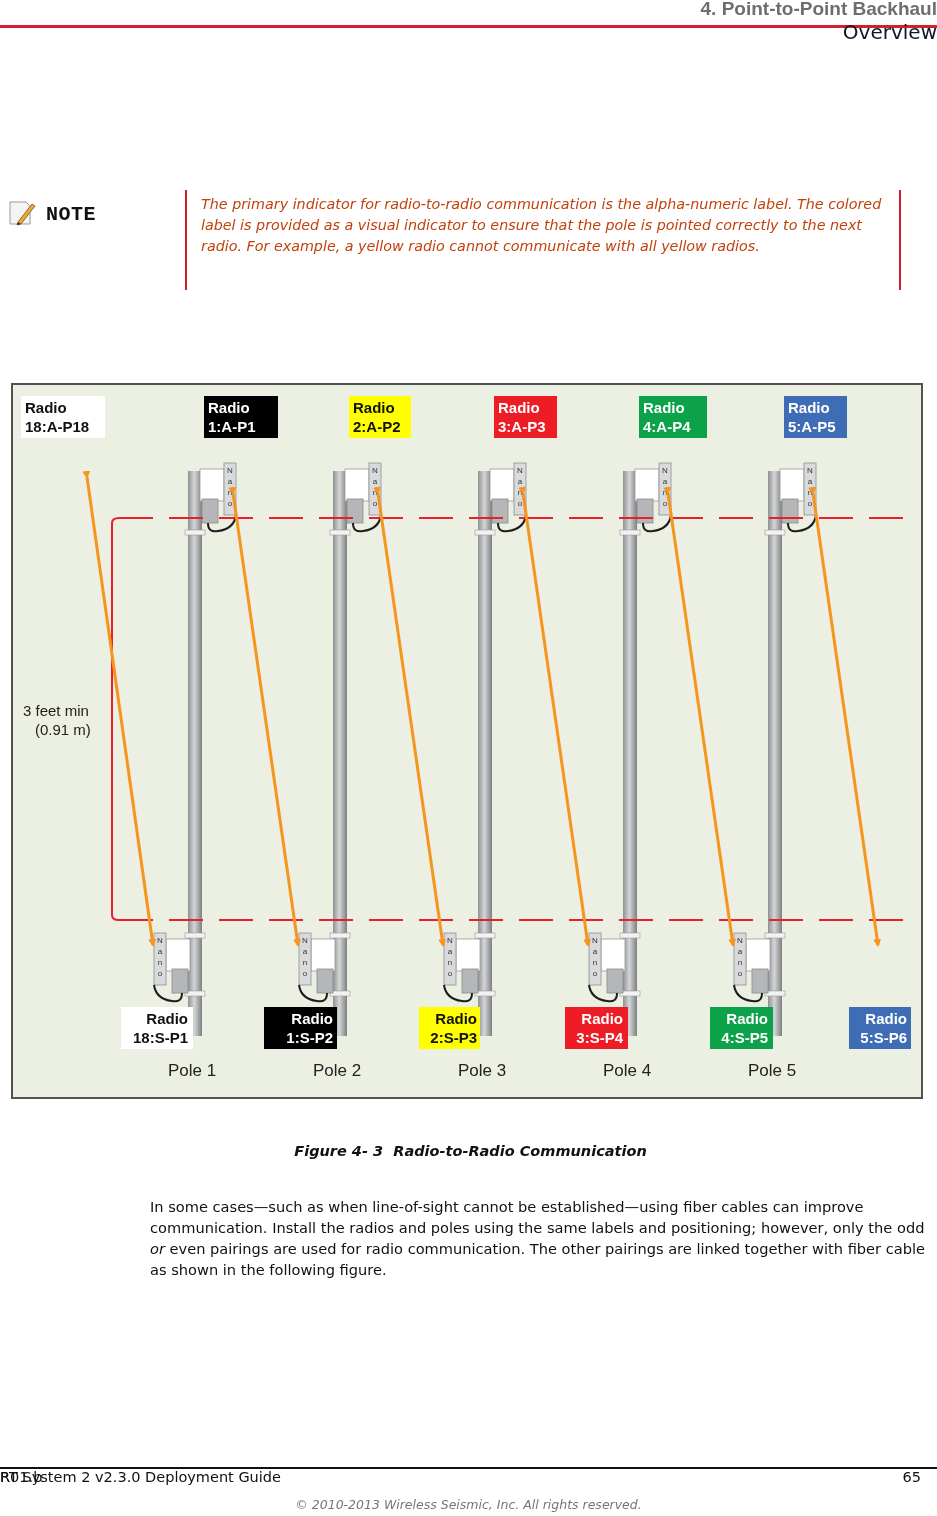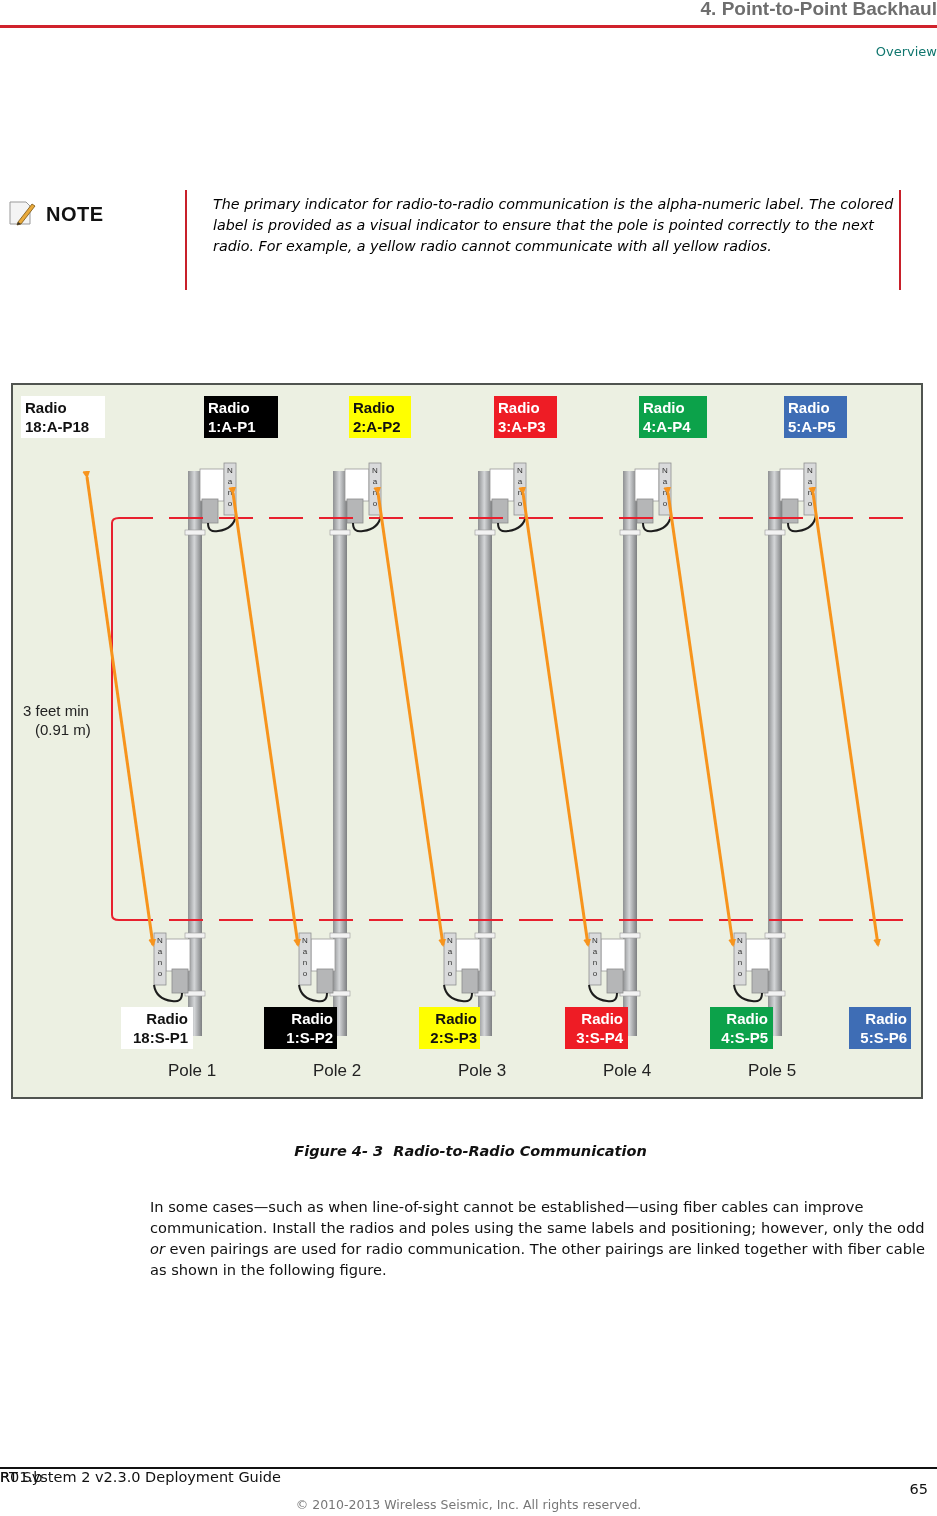--- a/index.html
+++ b/index.html
@@ -1,37 +1,37 @@
 <!DOCTYPE html>
 <html><head>
 <meta charset="utf-8">
 <style>
   html,body{margin:0;padding:0;background:#ffffff;}
   body{width:937px;height:1516px;position:relative;overflow:hidden;font-family:"DejaVu Sans",sans-serif;color:#111;}
   .hdr-title{position:absolute;right:0;top:-2px;font-family:"Liberation Sans",sans-serif;font-weight:bold;font-size:19px;color:#6e6e6e;}
   .hdr-rule{position:absolute;left:0;top:25px;width:937px;height:3px;background:#d0222c;}
-  .hdr-section{position:absolute;right:0;top:44px;font-size:13px;color:#0f766e;}
+  .hdr-section{position:absolute;right:0;top:20px;font-size:20px;color:#0f172a;}
 
   .note{position:absolute;left:0;top:190px;width:937px;height:100px;}
   .note-icon{position:absolute;left:8px;top:10px;width:30px;height:26px;}
-  .note-label{position:absolute;left:46px;top:13px;font-family:Liberation Sans, sans-serif;font-weight:bold;font-size:20px;color:#111;letter-spacing:0.5px;}
+  .note-label{position:absolute;left:46px;top:13px;font-family:Liberation Mono, monospace;font-weight:bold;font-size:20px;color:#111;letter-spacing:0.5px;}
   .note-bar-l{position:absolute;left:185px;top:0;width:2px;height:100px;background:#c8202a;}
   .note-bar-r{position:absolute;left:899px;top:0;width:2px;height:100px;background:#c8202a;}
-  .note-text{position:absolute;left:201px;top:4px;width:690px;font-style:italic;font-size:14.3px;line-height:21px;color:#000000;margin-left:12px;}
+  .note-text{position:absolute;left:201px;top:4px;width:690px;font-style:italic;font-size:14.3px;line-height:21px;color:#c2410c;}
 
   .figure{position:absolute;left:11px;top:383px;width:912px;height:716px;}
   .fig-caption{position:absolute;left:0;width:937px;top:1123px;text-align:center;padding-left:2px;font-weight:bold;font-style:italic;font-size:14.5px;}
   .fig-caption span{display:inline-block;margin-top:20px;}
   .body-para{position:absolute;left:150px;top:1196px;width:790px;font-size:14.6px;line-height:21px;color:#111;}
 
   .ftr-rule{position:absolute;left:0;top:1467px;width:937px;height:2px;background:#111;}
   .ftr-left{position:absolute;left:0;top:1469px;font-size:14.5px;}
   .ftr-center{position:absolute;left:0;width:937px;top:1469px;text-align:left;font-size:14.5px;}
-  .ftr-right{position:absolute;right:9px;top:1469px;font-size:14.5px;margin-top:12px;}
-  .ftr-copy{position:absolute;left:0;width:937px;top:1497px;text-align:center;font-size:12.5px;color:#777;}
+  .ftr-right{position:absolute;right:16px;top:1469px;font-size:14.5px;}
+  .ftr-copy{position:absolute;left:0;width:937px;top:1497px;text-align:center;font-style:italic;font-size:12.5px;color:#777;}
 
   svg text{font-family:"Liberation Sans",sans-serif;}
 </style>
 </head>
 <body>
 
 <div class="hdr-title">4. Point-to-Point Backhaul</div>
 <div class="hdr-rule"></div>
 <div class="hdr-section">Overview</div>
 

